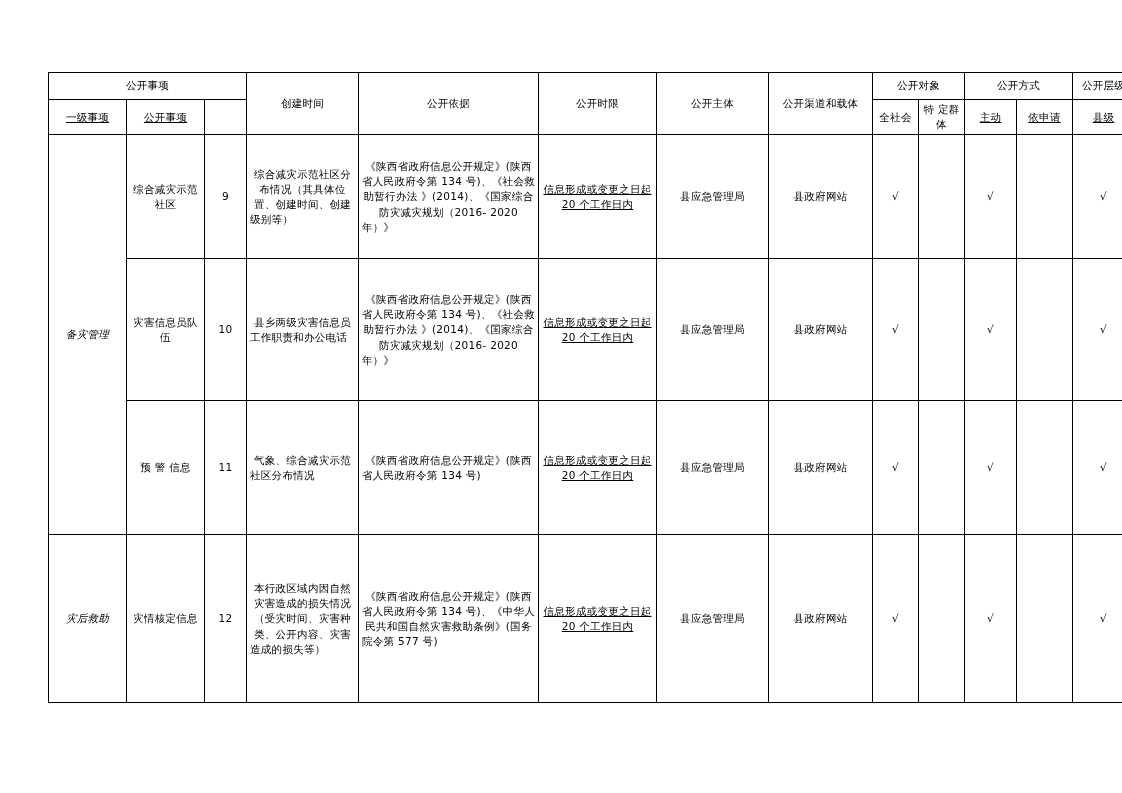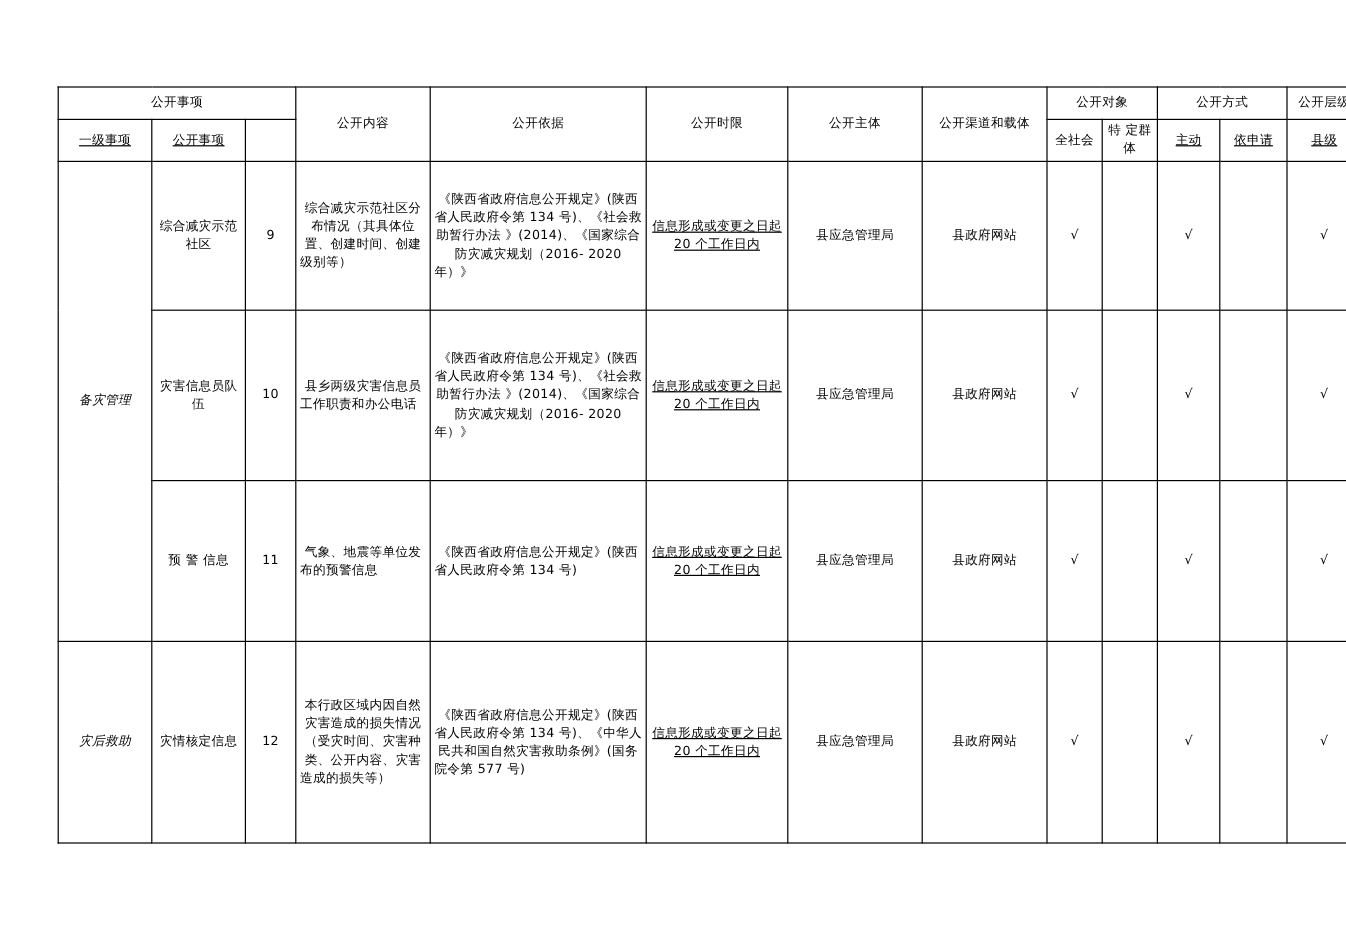--- a/index.html
+++ b/index.html
@@ -127,21 +127,21 @@
       <col class="c-channel">
       <col class="c-all">
       <col class="c-spec">
       <col class="c-active">
       <col class="c-apply">
       <col class="c-level">
     </colgroup>
     <thead>
       <tr>
         <td colspan="3">公开事项</td>
-        <td rowspan="2">公开内容</td>
+        <td rowspan="2">创建时间</td>
         <td rowspan="2">公开依据</td>
         <td rowspan="2">公开时限</td>
         <td rowspan="2">公开主体</td>
         <td rowspan="2" class="hdr-narrow">公开渠道和载体</td>
         <td colspan="2">公开对象</td>
         <td colspan="2">公开方式</td>
         <td>公开层级</td>
       </tr>
       <tr>
         <td class="hdr-sub">一级事项</td>
@@ -180,21 +180,21 @@
         <td class="channel-cell">县政府网站</td>
         <td class="check">√</td>
         <td class="check"></td>
         <td class="check">√</td>
         <td class="check"></td>
         <td class="check">√</td>
       </tr>
       <tr style="height:134px;">
         <td class="lvl2-cell">预 警 信息</td>
         <td class="num-cell">11</td>
-        <td class="just-cell">气象、地震等单位发布的预警信息</td>
+        <td class="just-cell">气象、综合减灾示范社区分布情况</td>
         <td class="basis-cell">《陕西省政府信息公开规定》(陕西省人民政府令第 134 号)</td>
         <td class="term-cell">信息形成或变更之日起 20 个工作日内</td>
         <td class="subject-cell">县应急管理局</td>
         <td class="channel-cell">县政府网站</td>
         <td class="check">√</td>
         <td class="check"></td>
         <td class="check">√</td>
         <td class="check"></td>
         <td class="check">√</td>
       </tr>

